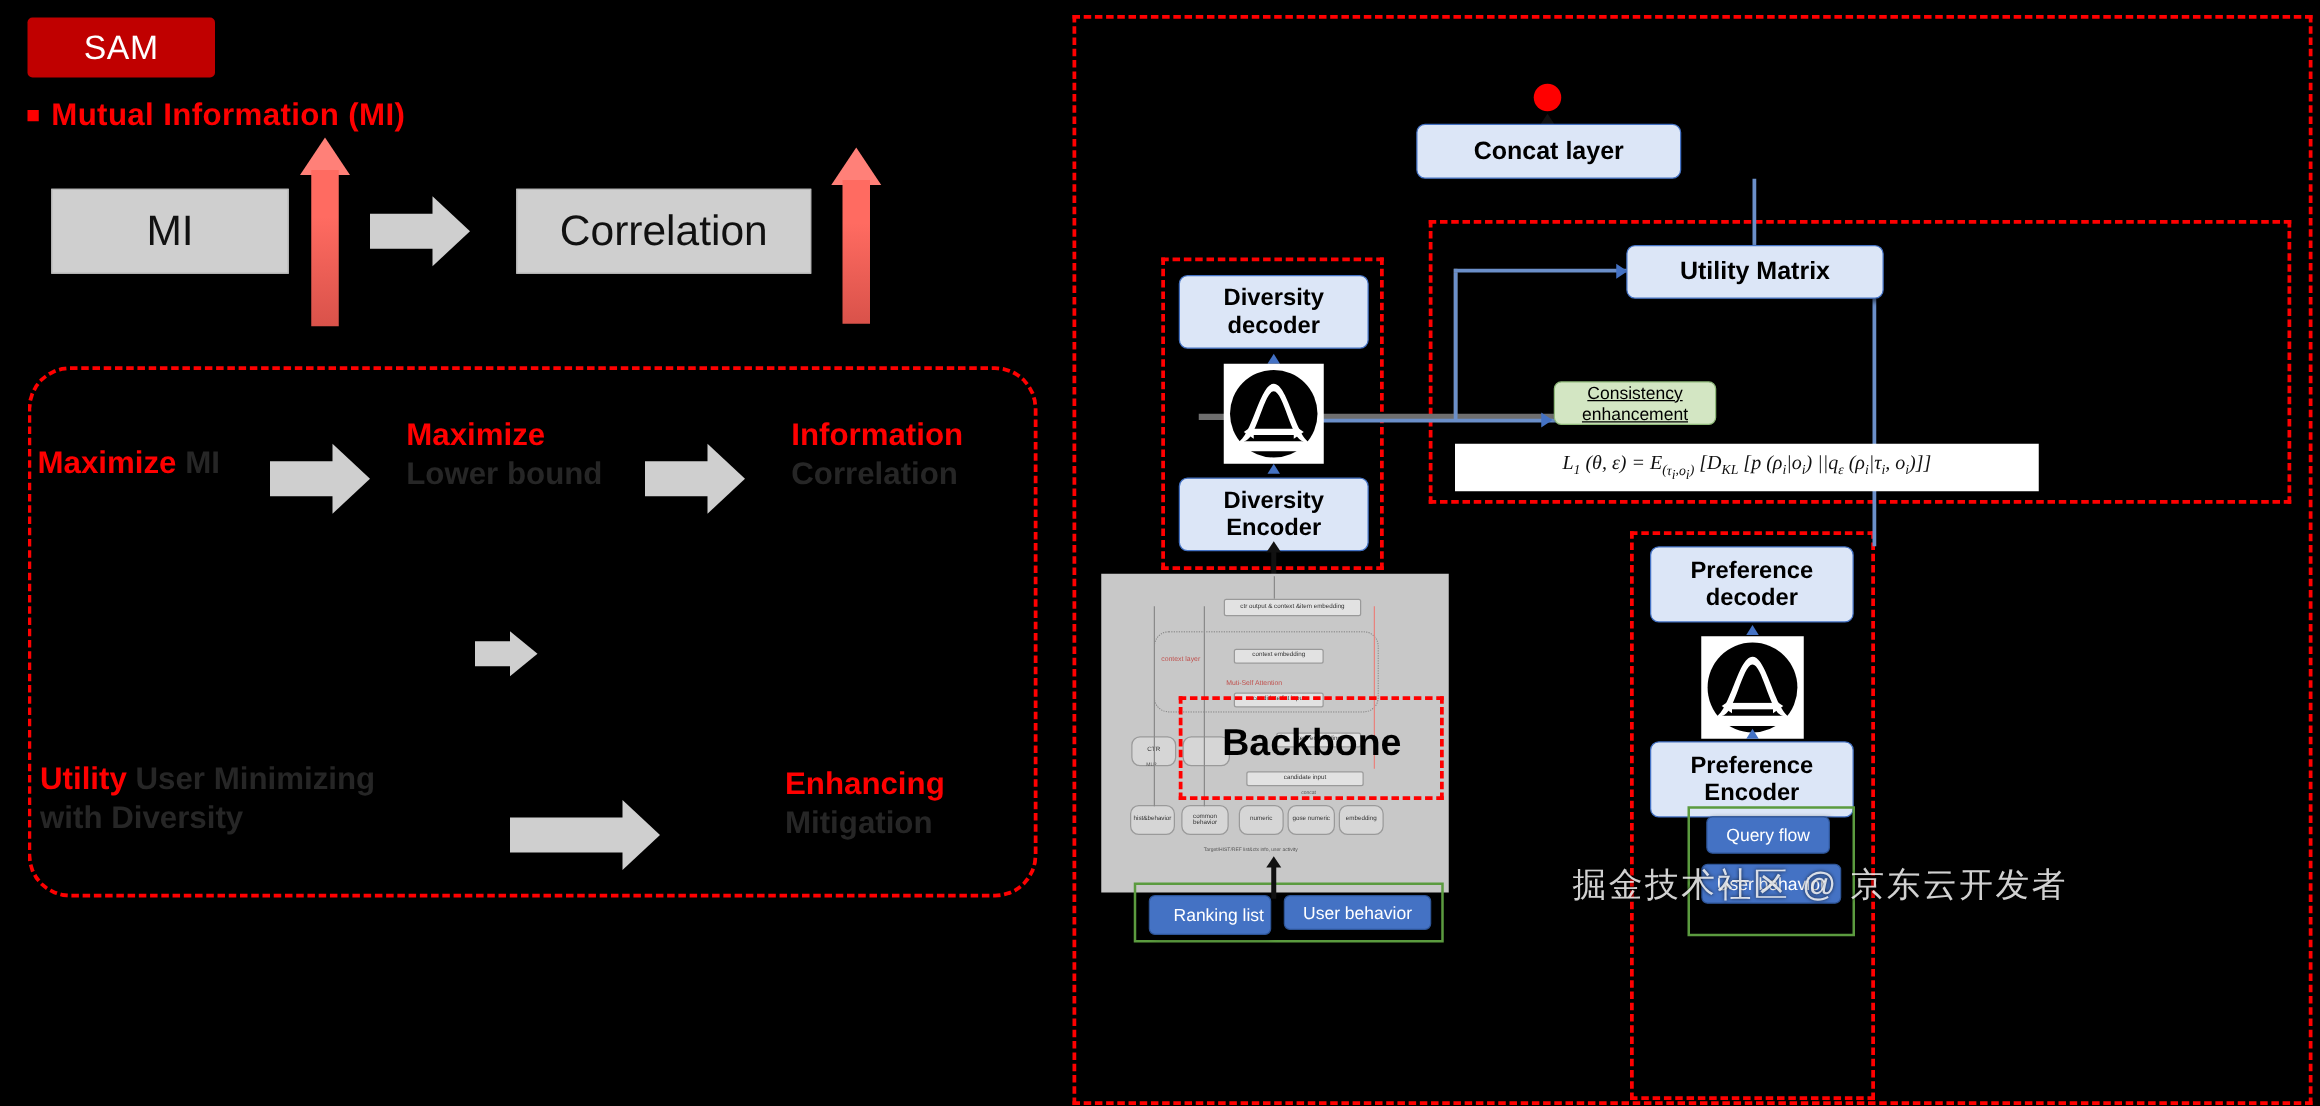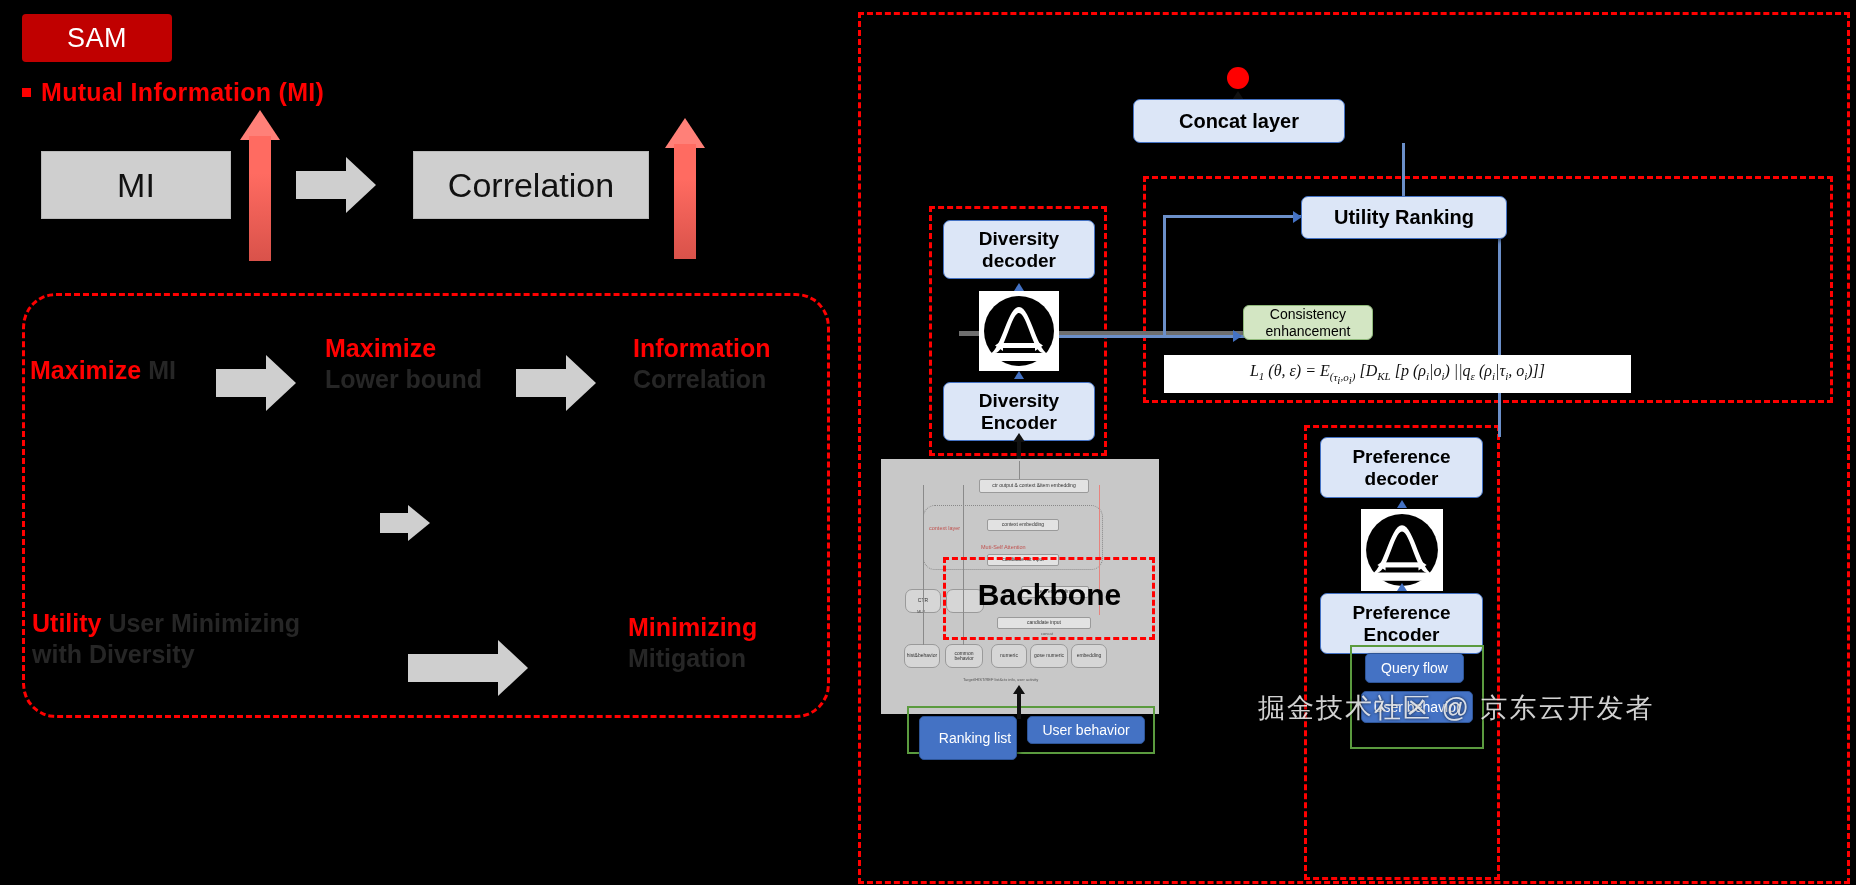--- a/index.html
+++ b/index.html
@@ -96,20 +96,21 @@
   #diversity-encoder { left:82px; top:367px; width:152px; height:59px; font-size:19px; }
   #preference-decoder { left:459px; top:422px; width:163px; height:61px; font-size:19px; }
   #preference-encoder { left:459px; top:578px; width:163px; height:61px; font-size:19px; }
 
   #consistency-enh {
     position:absolute; left:382px; top:290px; width:130px; height:35px;
     background:#D3E6C3; border:1.5px solid #8FB97A; border-radius:6px;
     display:flex; align-items:center; justify-content:center; text-align:center;
     font-size:14px; color:#000; line-height:1.2;
     box-shadow:2px 2px 4px rgba(0,0,0,.5);
+    text-decoration:underline;
   }
 
   .red-dot { position:absolute; left:366px; top:52px; width:22px; height:22px; background:#FF0000; border-radius:50%; }
 
   .inner-dash { position:absolute; border:3px dashed #FF0000; }
   #dash-right-group { left:282px; top:161px; width:690px; height:227px; }
   #dash-diversity   { left:68px;  top:191px; width:178px; height:250px; }
   #dash-preference  { left:443px; top:410px; width:196px; height:455px; }
   #dash-backbone    { left:82px;  top:542px; width:212px; height:83px; }
 
@@ -149,21 +150,21 @@
     position:absolute; left:86px; top:560px; width:205px; height:40px;
     display:flex; align-items:center; justify-content:center;
     font-size:30px; font-weight:bold; color:#000; z-index:6;
   }
 
   .bluebox {
     position:absolute; background:#4472C4; border:1px solid #2E5597; border-radius:5px;
     color:#fff; font-size:14px; display:flex; align-items:center; justify-content:center;
     box-shadow:2px 2px 4px rgba(0,0,0,.6);
   }
-  #ranking-list { left:58px; top:701px; width:98px; height:44px;padding-left:14px; }
+  #ranking-list { left:58px; top:701px; width:98px; height:32px;padding-left:14px; }
   #user-behavior-left { left:166px; top:701px; width:118px; height:28px; }
   #query-flow { left:504px; top:638px; width:99px; height:30px; }
   #user-behavior-right { left:500px; top:676px; width:112px; height:32px; }
 
   .green-rect { position:absolute; border:2px solid #5B9B3F; }
   #green-left { left:46px; top:691px; width:248px; height:48px; }
   #green-right { left:489px; top:630px; width:134px; height:104px; }
 
   .conn { position:absolute; background:#6B8FC9; }
   .conn-gray { position:absolute; background:#6f6f6f; }
@@ -269,21 +270,21 @@
       </div>
       <div class="dimtxt">with Diversity</div>
     </div>
 
     <div class="garrow-r" id="arrow-f4">
       <div class="shaft"></div>
       <div class="head"></div>
     </div>
 
     <div class="flowlabel" id="lbl-enhance">
-      <div class="redtxt">Minimizing</div>
+      <div class="redtxt">Enhancing</div>
       <div class="dimtxt">Mitigation</div>
     </div>
   </div>
 
   <div id="right-panel">
 
     <div class="red-dot"></div>
     <div class="arrow-up-small" style="left:371px; top:76px;"></div>
 
     <div class="rbox" id="concat-layer">
@@ -299,21 +300,21 @@
     <div class="conn" style="left:302px; top:200px; width:140px; height:3px;"></div>
     <div class="arrow-right-blue" style="left:432px; top:196px;"></div>
 
     <div class="conn-gray" style="left:98px; top:316px; width:300px; height:5px;"></div>
     <div class="conn" style="left:150px; top:320px; width:248px; height:3px;"></div>
     <div class="arrow-right-blue" style="left:372px; top:315px;"></div>
     <div class="conn" style="left:302px; top:203px; width:3px; height:118px;"></div>
     <div class="conn" style="left:637px; top:224px; width:3px; height:198px;"></div>
 
     <div class="rbox" id="utility-matrix">
-      <span>Utility Ranking</span>
+      <span>Utility Matrix</span>
     </div>
 
     <div id="consistency-enh">
       <span>Consistency<br>enhancement</span>
     </div>
 
     <div id="formula-box">
       <span>
         <i>L</i><sub>1</sub>&nbsp;(<i>θ</i>,&nbsp;<i>ε</i>)&nbsp;=&nbsp;<i>E</i><sub>(<i>τ<sub>i</sub></i>,<i>o<sub>i</sub></i>)</sub>&nbsp;[<i>D<sub>KL</sub></i>&nbsp;[<i>p</i>&nbsp;(<i>ρ<sub>i</sub></i>|<i>o<sub>i</sub></i>)&nbsp;||<i>q<sub>ε</sub></i>&nbsp;(<i>ρ<sub>i</sub></i>|<i>τ<sub>i</sub></i>,&nbsp;<i>o<sub>i</sub></i>)]]
       </span>

